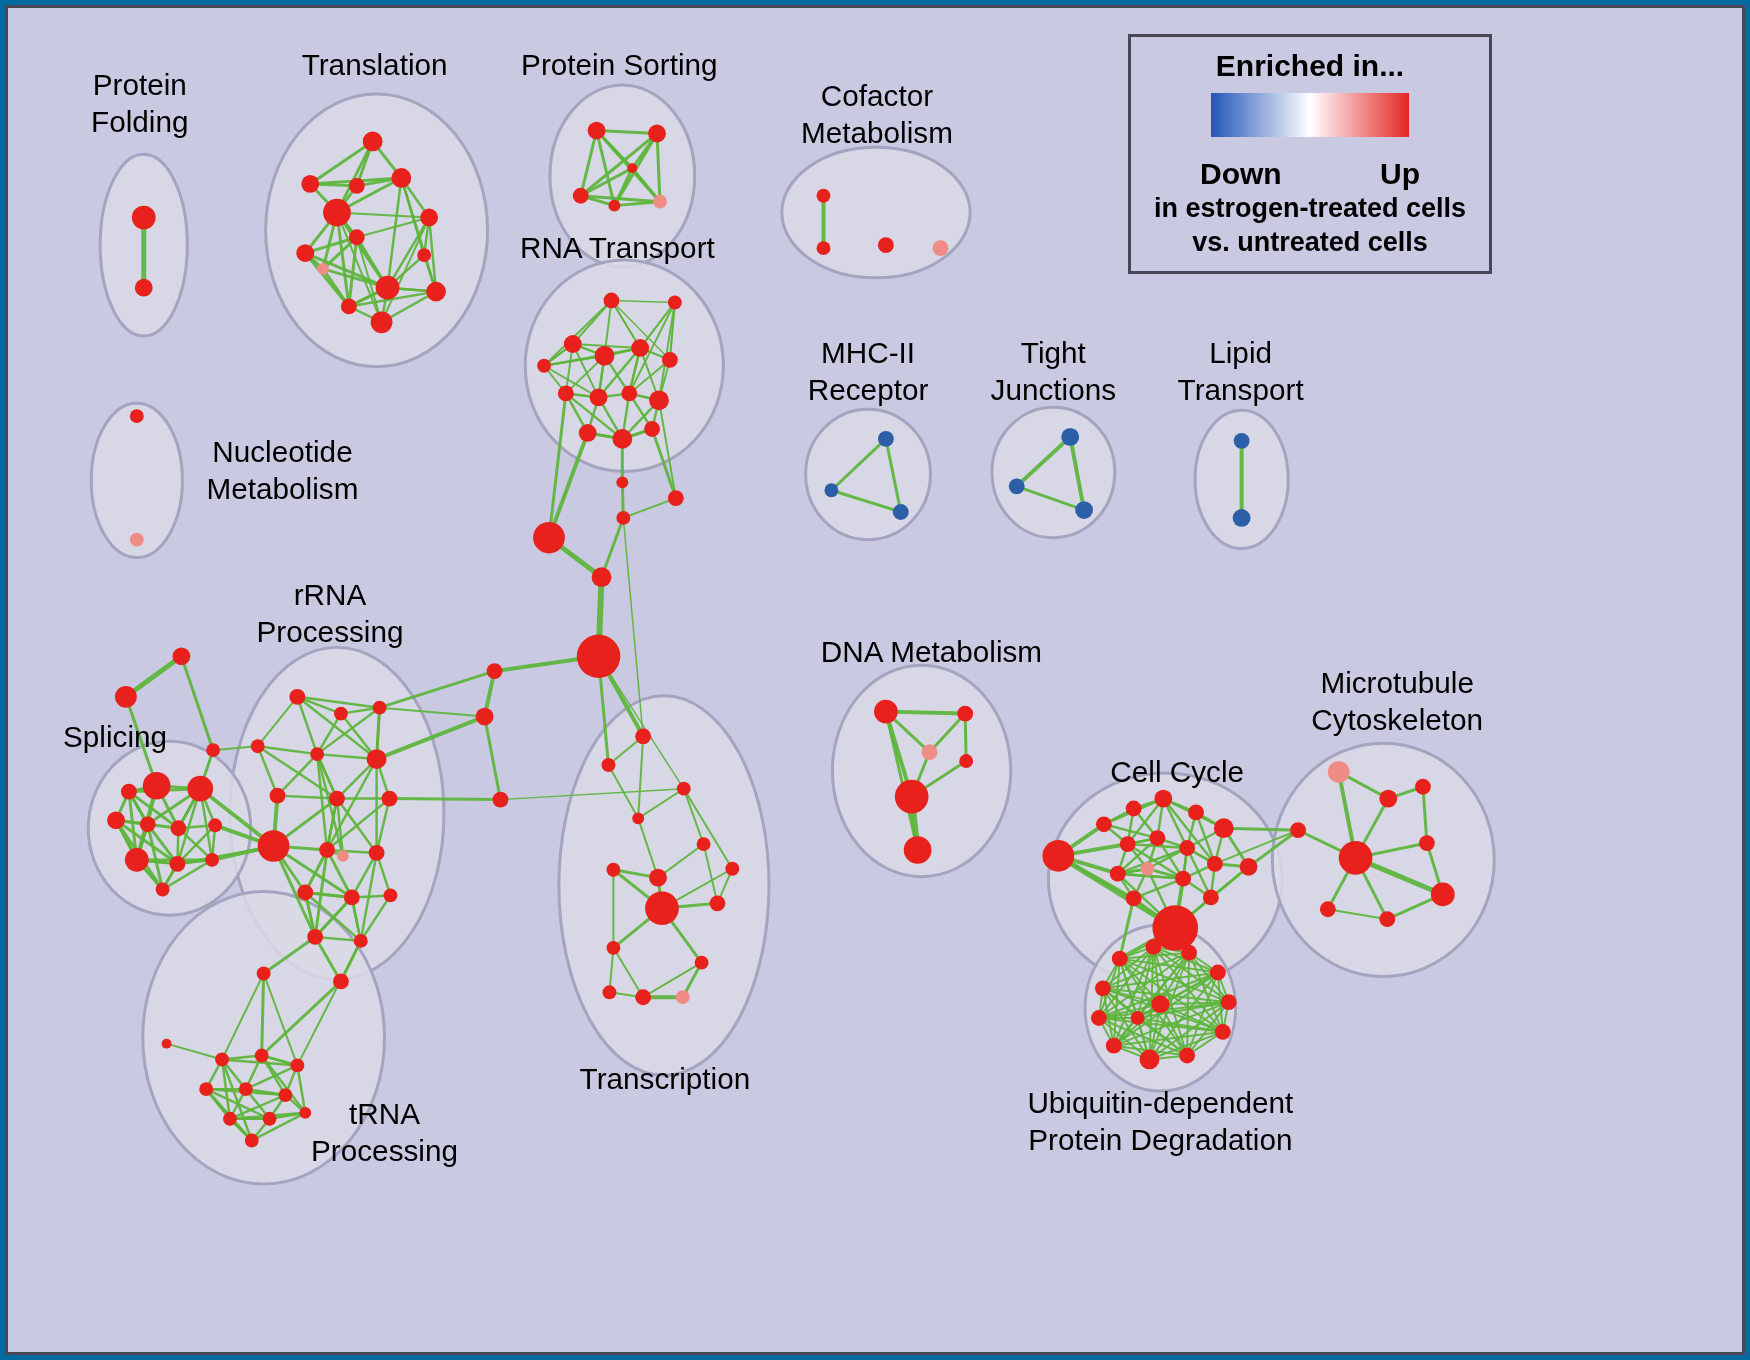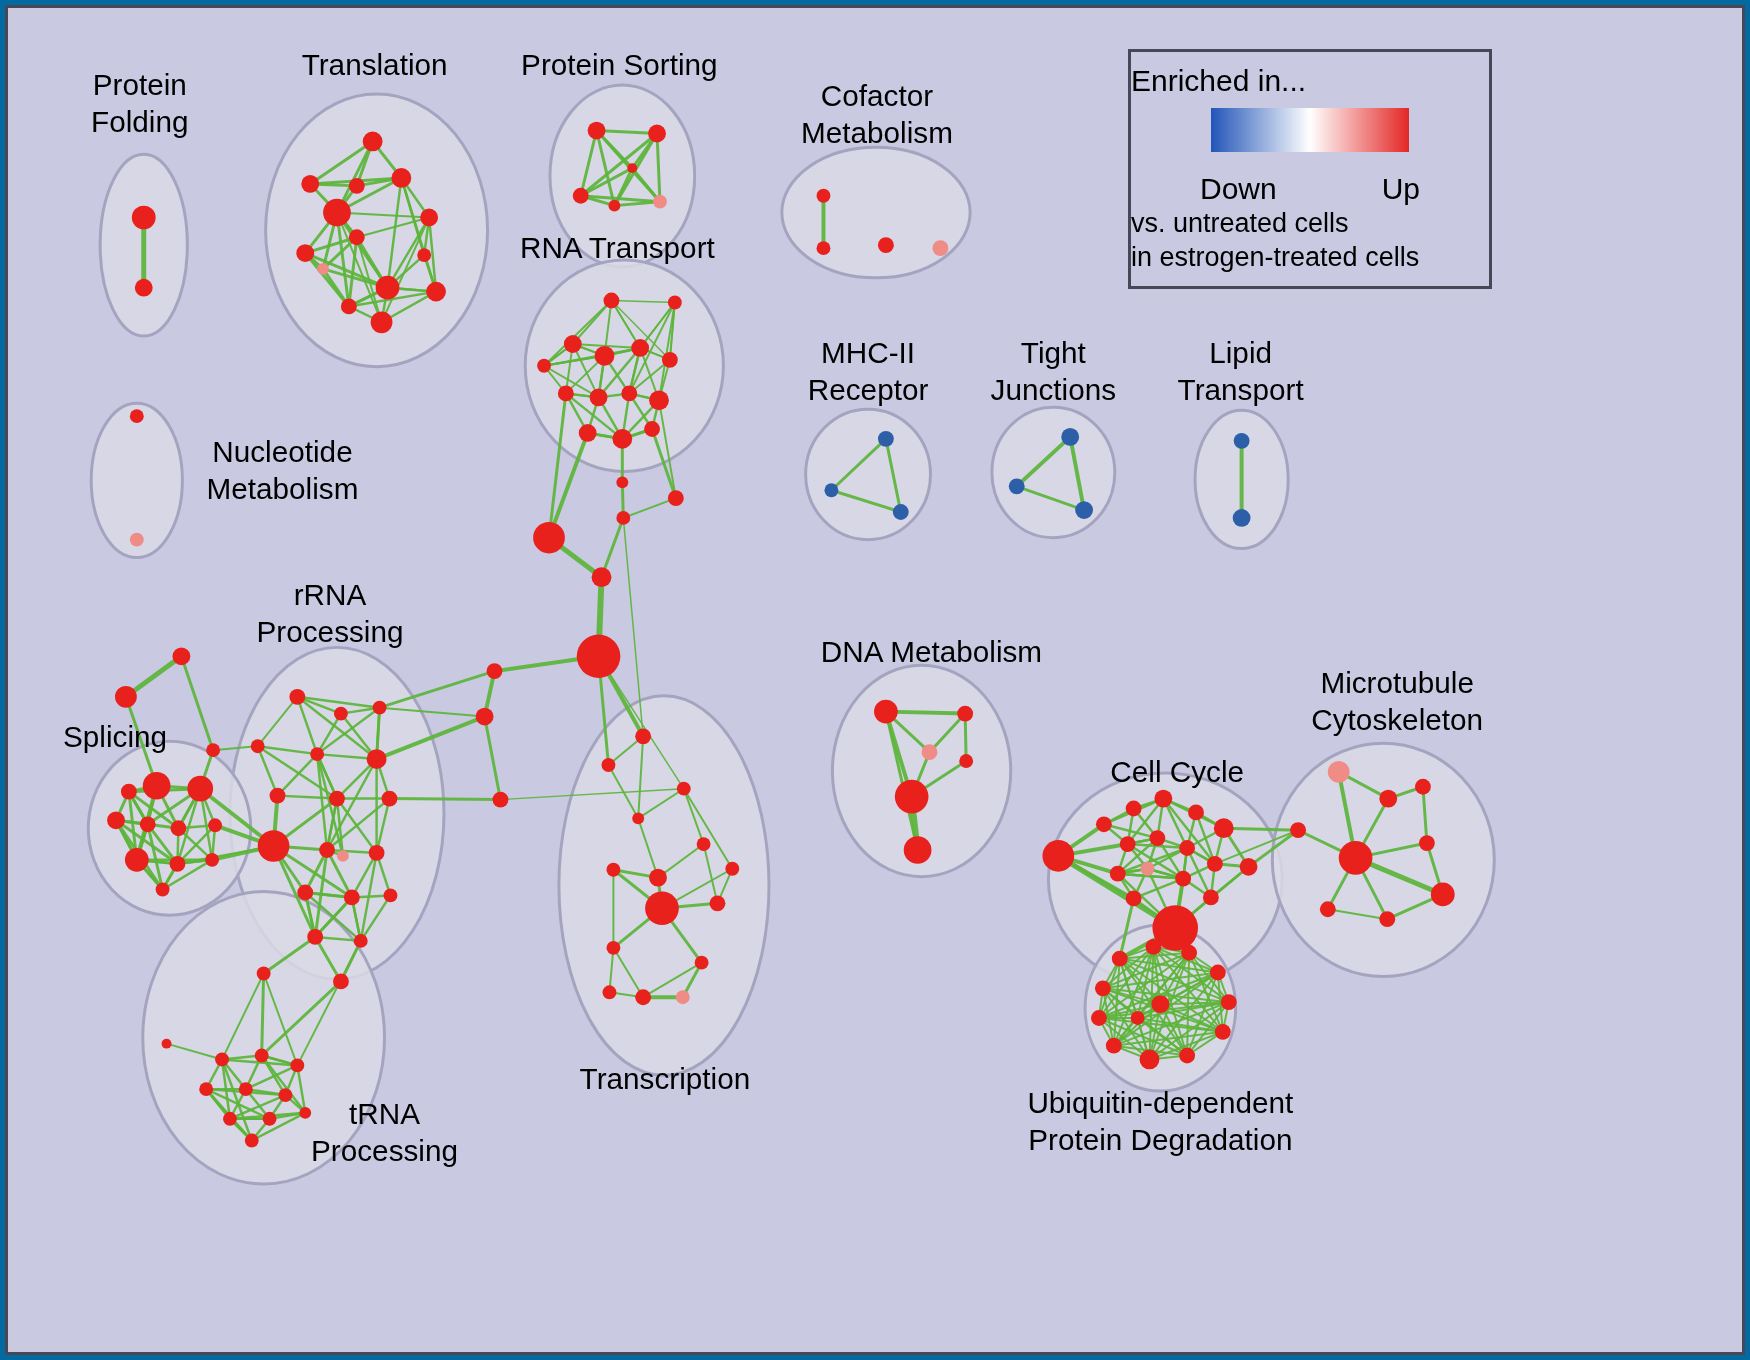--- a/index.html
+++ b/index.html
@@ -1,19 +1,19 @@
 <!DOCTYPE html>
 <html><head>
 <meta charset="utf-8">
 <style>
   html,body{margin:0;padding:0;background:#ffffff;font-family:"Liberation Sans",sans-serif;}
   .stage{position:relative;width:1750px;height:1360px;background:#0369a1;overflow:hidden;}
   .frame{position:absolute;left:5px;top:5px;right:5px;bottom:5px;border:3px solid #474756;background:#c9c9e1;overflow:hidden;}
   .frame svg{position:absolute;left:0;top:0;width:100%;height:100%;}
-  .legend{position:absolute;left:1120px;top:41px;width:358px;border:3px solid #474757;text-align:left;color:#000;}
+  .legend{position:absolute;left:1120px;top:26px;width:358px;border:3px solid #474757;text-align:center;color:#000;font-weight:bold;}
   .legend-title{font-size:30px;margin-top:12px;}
   .legend-bar{width:198px;height:44px;margin:10px auto 2px auto;}
   .legend-row{width:220px;margin:20px auto 0 auto;display:flex;justify-content:space-between;font-size:30px;}
   .legend-caption{font-size:27px;line-height:34px;}
   .legend-caption:last-child{margin-bottom:12px;}
 </style>
 </head>
 <body>
 
 <div class="stage">
@@ -713,17 +713,17 @@
         <text text-anchor="middle" font-size="30" fill="#000000" font-family="&quot;Liberation Sans&quot;, sans-serif"><tspan x="663" y="1094">Transcription</tspan></text>
         <text text-anchor="middle" font-size="30" fill="#000000" font-family="&quot;Liberation Sans&quot;, sans-serif"><tspan x="1163" y="1118.5">Ubiquitin-dependent</tspan><tspan x="1163" y="1155.5">Protein Degradation</tspan></text>
       </svg>
     <div class="legend">
       <div class="legend-title">Enriched in...</div>
       <div class="legend-bar" style="background: linear-gradient(to right, rgb(34, 85, 184), rgb(255, 255, 255) 50%, rgb(227, 39, 38));"></div>
       <div class="legend-row">
         <span>Down</span>
         <span>Up</span>
       </div>
+      <div class="legend-caption">in estrogen-treated cells</div>
       <div class="legend-caption">vs. untreated cells</div>
-      <div class="legend-caption">in estrogen-treated cells</div>
     </div>
   </div>
 </div>
 
 </body></html>

